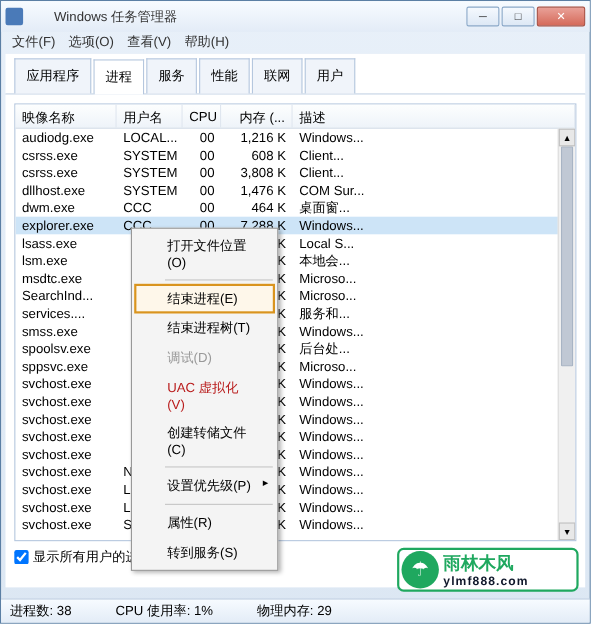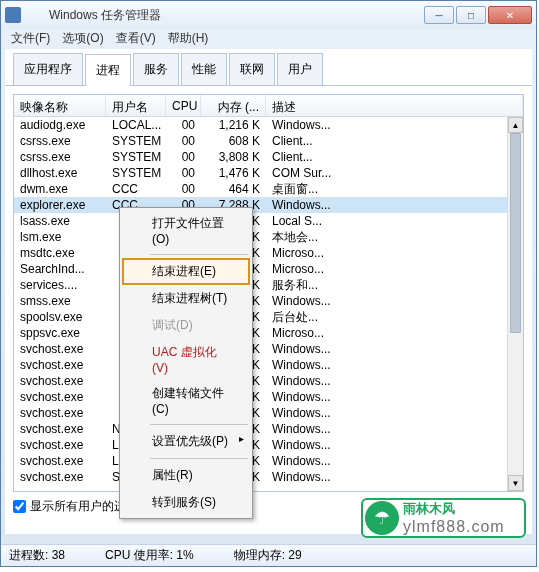--- a/index.html
+++ b/index.html
@@ -38,22 +38,22 @@
 .checkbox-row input { margin-right: 4px; }
 .statusbar { height: 22px; background: linear-gradient(to bottom, #f7fbff, #e3ecf7); display: flex; align-items: center; padding: 0 8px; gap: 40px; position: absolute; bottom: 0; left: 0; right: 0; border-top: 1px solid #c5d3e4; }
 .context-menu { position: absolute; left: 118px; top: 206px; width: 134px; background: #f4f4f4; border: 1px solid #989898; box-shadow: 2px 2px 4px rgba(0,0,0,0.3); z-index: 100; padding: 2px; }
 .ctx-item { padding: 5px 18px 5px 30px; cursor: default; position: relative; }
 .ctx-item.hl { border: 2px solid #d9941f; background: #fef7ea; padding: 3px 16px 3px 28px; }
 .ctx-sep { height: 1px; background: #c5c5c5; margin: 3px 2px 3px 28px; }
 .ctx-arrow::after { content: "▸"; position: absolute; right: 6px; font-size: 10px; }
 .watermark { position: absolute; right: 10px; bottom: 28px; width: 165px; height: 40px; border: 2px solid #1fa85f; border-radius: 6px; background: #fff; display: flex; align-items: center; padding: 2px; z-index: 50; }
 .wm-icon { width: 34px; height: 34px; background: #1fa85f; border-radius: 50%; display: flex; align-items: center; justify-content: center; color: #fff; font-size: 18px; margin-right: 4px; }
 .wm-text { display: flex; flex-direction: column; }
-.wm-cn { color: #1fa85f; font-size: 13px; font-weight: bold; }
-.wm-url { color: #737373; font-size: 16px; font-weight: normal; letter-spacing: 1px; }
+.wm-cn { color: #1fa85f; font-size: 16px; font-weight: bold; }
+.wm-url { color: #0f172a; font-size: 11px; font-weight: bold; letter-spacing: 1px; }
 </style>
 </head>
 <body>
 
 <div class="window">
   <div class="titlebar">
     <span class="titlebar-icon"></span>
     <span class="titlebar-text">Windows 任务管理器</span>
     <div class="win-buttons">
       <div class="win-btn">─</div>

